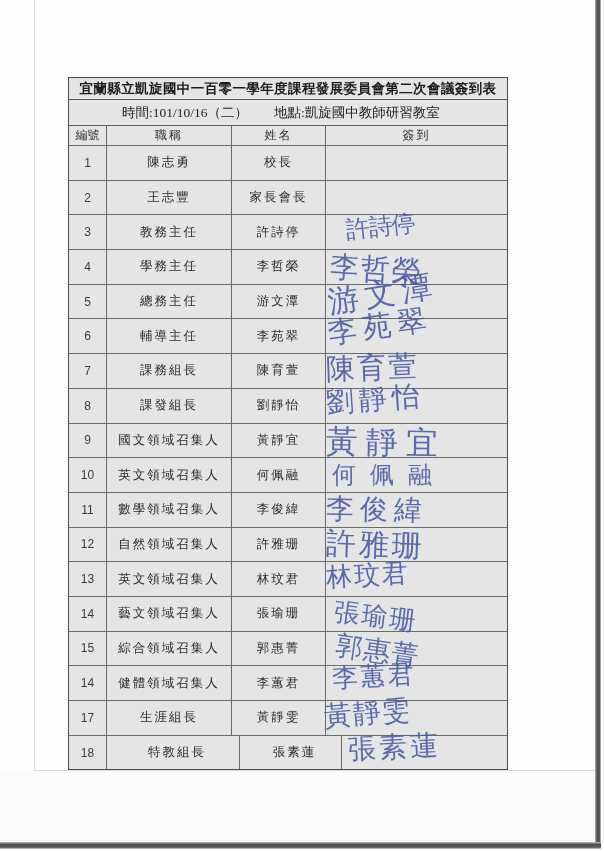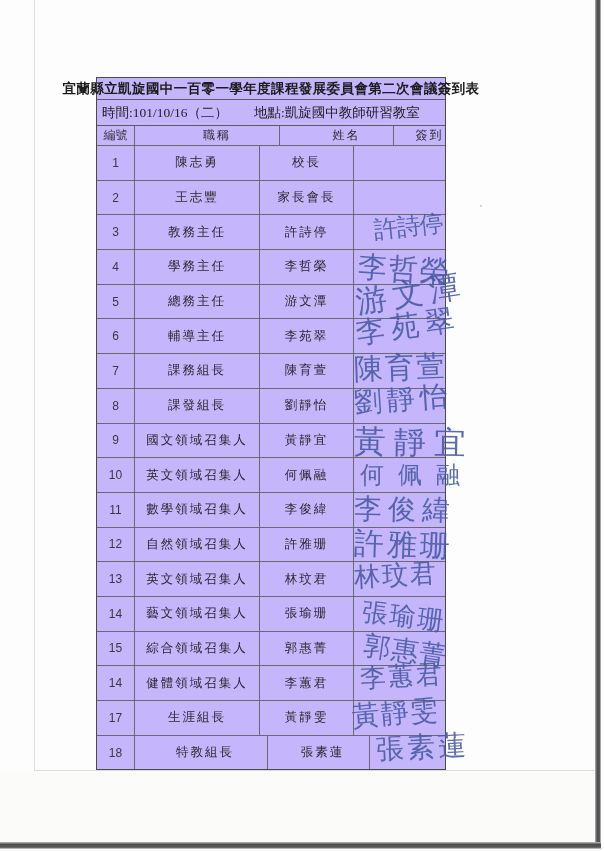--- a/index.html
+++ b/index.html
@@ -16,29 +16,29 @@
     background:linear-gradient(to bottom,#bdbdbd,#4e4e4e 35%,#585858 75%,#d6d6d6);}
   .paper-edge-left{position:absolute;left:34px;top:0;width:1px;height:771px;background:#dedede;}
   .paper-edge-bottom{position:absolute;left:34px;top:770px;width:562px;height:1px;background:#dcdcdc;}
   .below-paper{position:absolute;left:0;top:771px;width:595px;height:71px;background:#fbfbfa;}
   .speck{position:absolute;background:#9a9a9a;border-radius:50%;}
   .speck.s1{left:440px;top:697px;width:3px;height:2px;}
   .speck.s2{left:376px;top:758px;width:4px;height:2px;}
   .speck.s3{left:480px;top:205px;width:2px;height:2px;background:#c8c8c8;}
 
   
-  .sheet{position:absolute;left:96px;top:77px;width:350px;box-sizing:border-box;
-    border:1px solid #4a4a4a;background:#c4b5fd;}
+  .sheet{position:absolute;left:68px;top:77px;width:440px;box-sizing:border-box;
+    border:1px solid #4a4a4a;background:#e5e5e5;}
   .title-row{height:21px;border-bottom:1px solid #5c5c5c;display:flex;align-items:center;
     justify-content:center;font-weight:bold;font-size:13.5px;letter-spacing:0.4px;color:#1c1c1c;white-space:nowrap;}
   .meta-row{height:25px;border-bottom:1px solid #5c5c5c;display:flex;align-items:center;
     padding-left:5px;font-size:13.5px;color:#222;}
-  .meta-row .time{margin-right:26px;}
+  .meta-row .time{margin-right:26px;margin-left:48px;}
   .grid{display:grid;grid-template-columns:38px 125px 94px 1fr;}
-  .header-row{height:19px;border-bottom:1px solid #6a6a6a;font-size:12px;gap:20px;}
+  .header-row{height:19px;border-bottom:1px solid #6a6a6a;font-size:12px;}
   .data-row{height:33.7px;border-bottom:1px solid #6a6a6a;font-size:12.5px;}
   .data-row.last{border-bottom:none;gap:8px;}
   .c{display:flex;align-items:center;justify-content:center;box-sizing:border-box;
      letter-spacing:2px;overflow:visible;}
   .c1,.c2,.c3{border-right:1px solid #6a6a6a;}
   .c1{font-family:"Liberation Sans","DejaVu Sans",sans-serif;font-size:12px;letter-spacing:0;color:#3a3a3a;}
   .c4{position:relative;justify-content:flex-start;}
   
   .sig{position:absolute;left:0;top:0;z-index:5;color:#4759a4;line-height:1;
     white-space:nowrap;transform-origin:left center;opacity:.88;pointer-events:none;}

